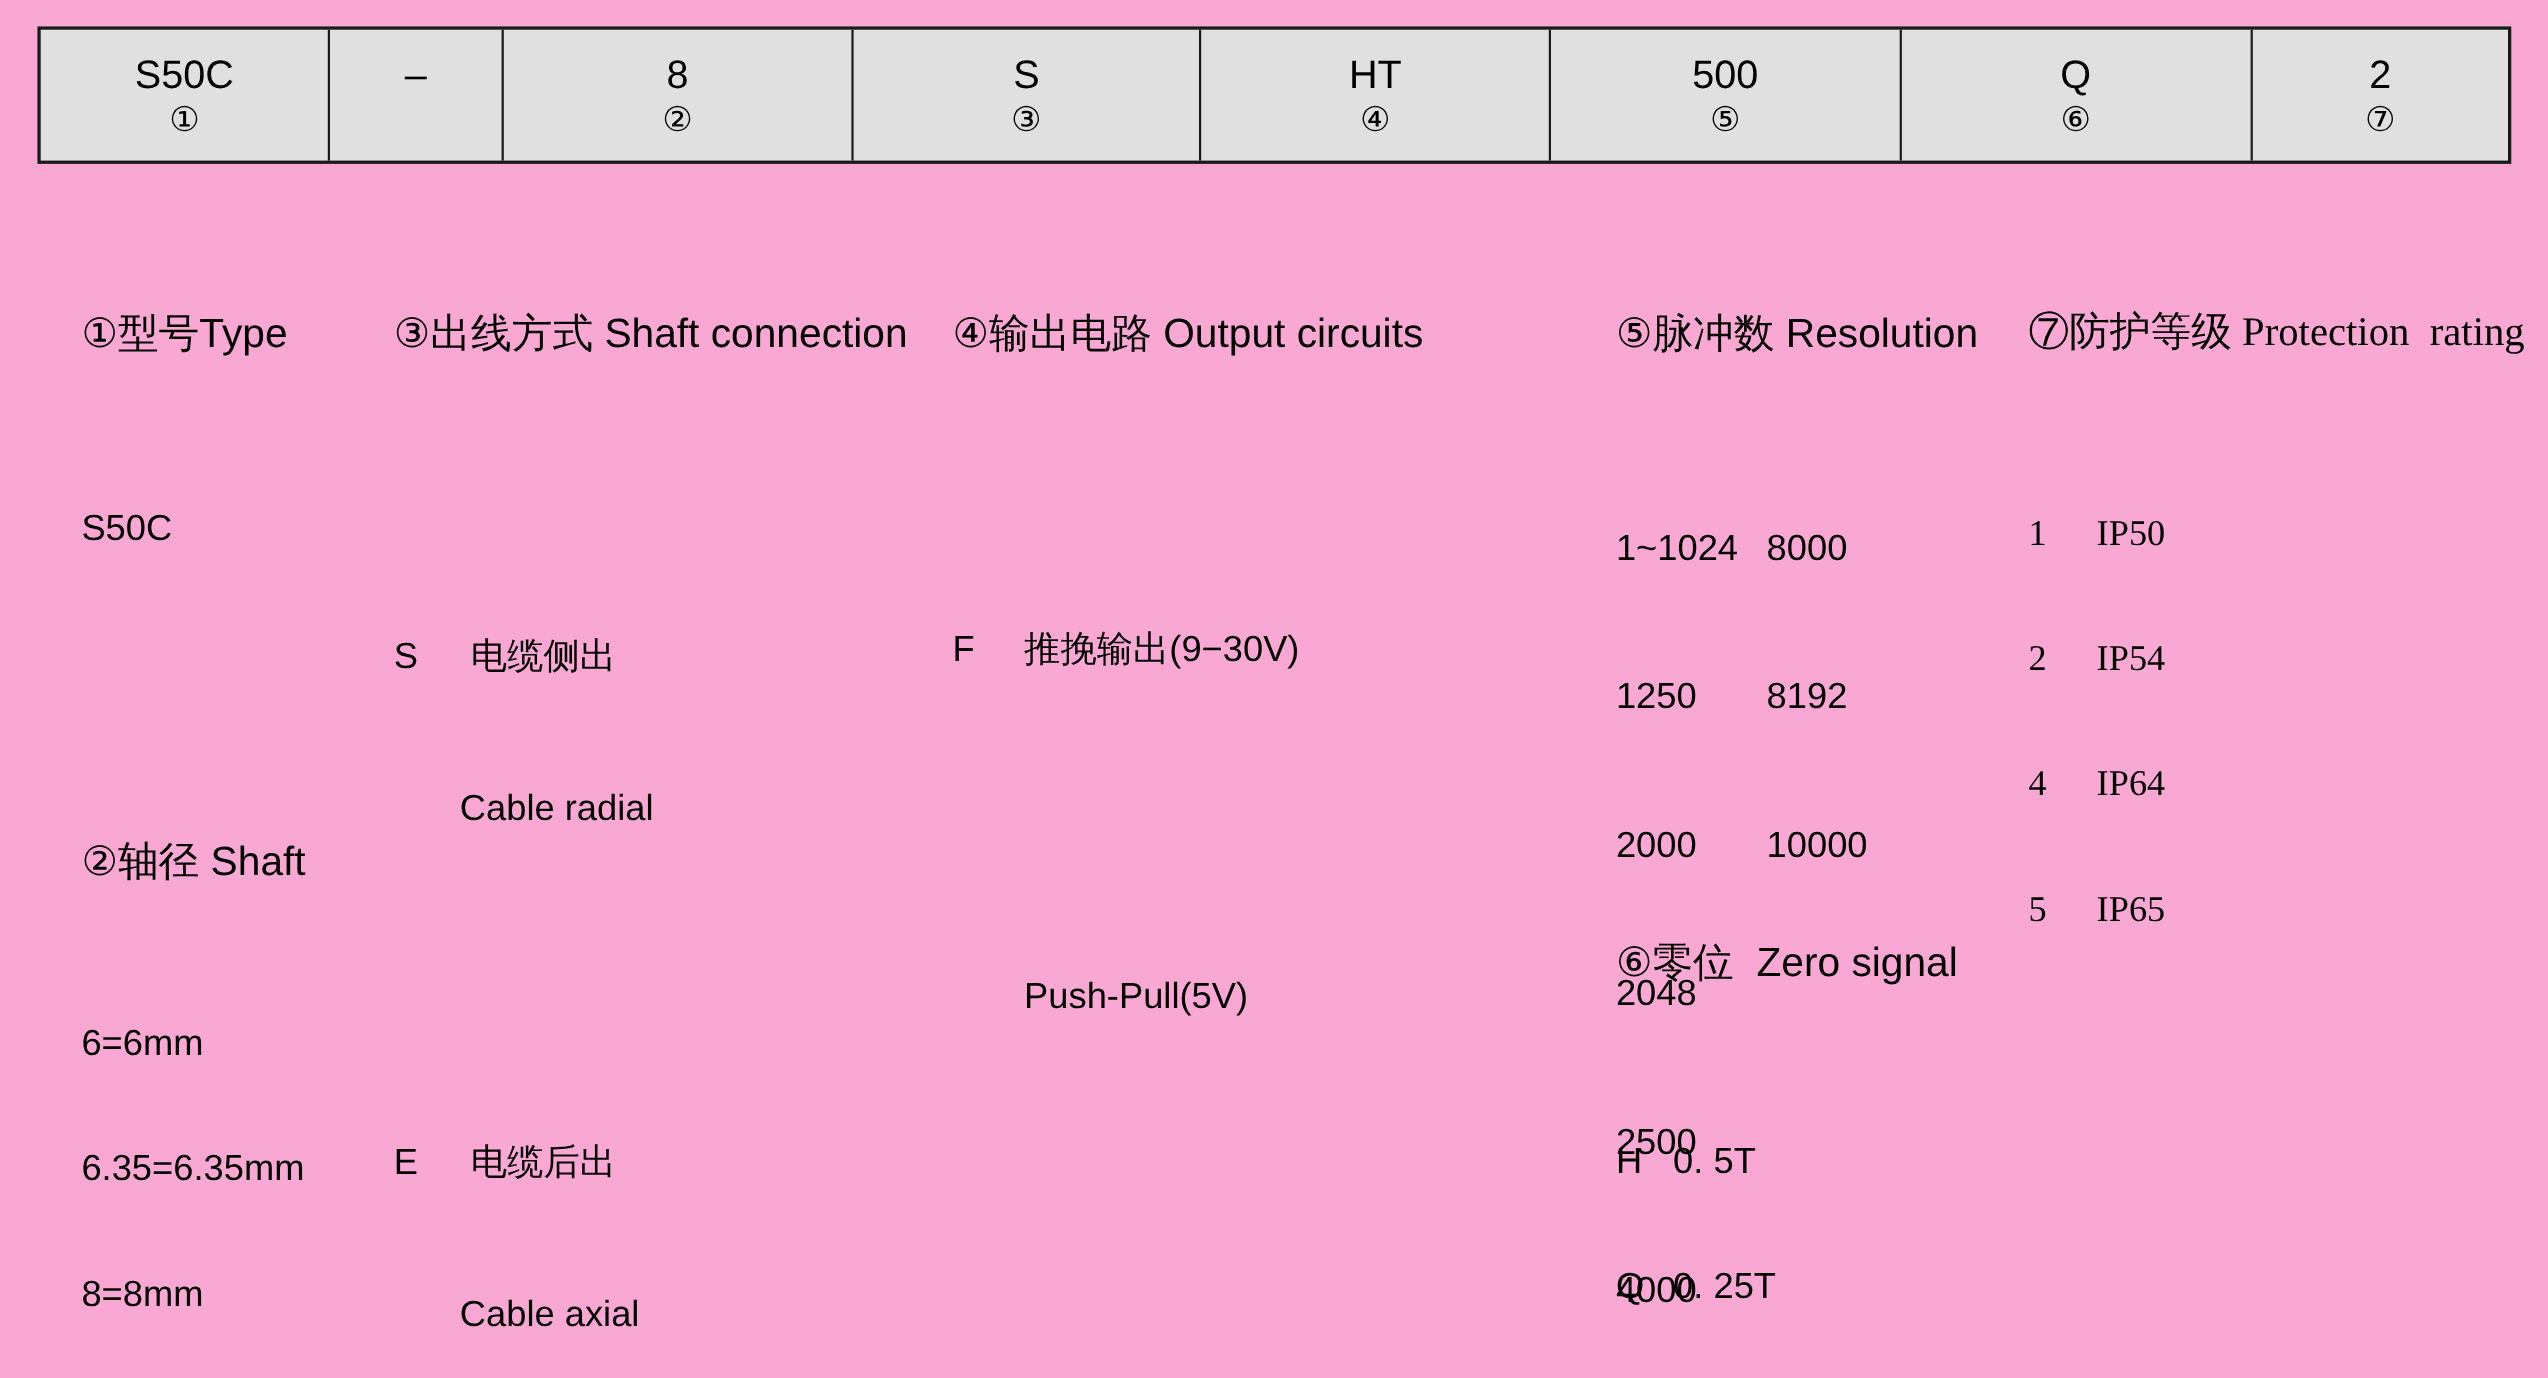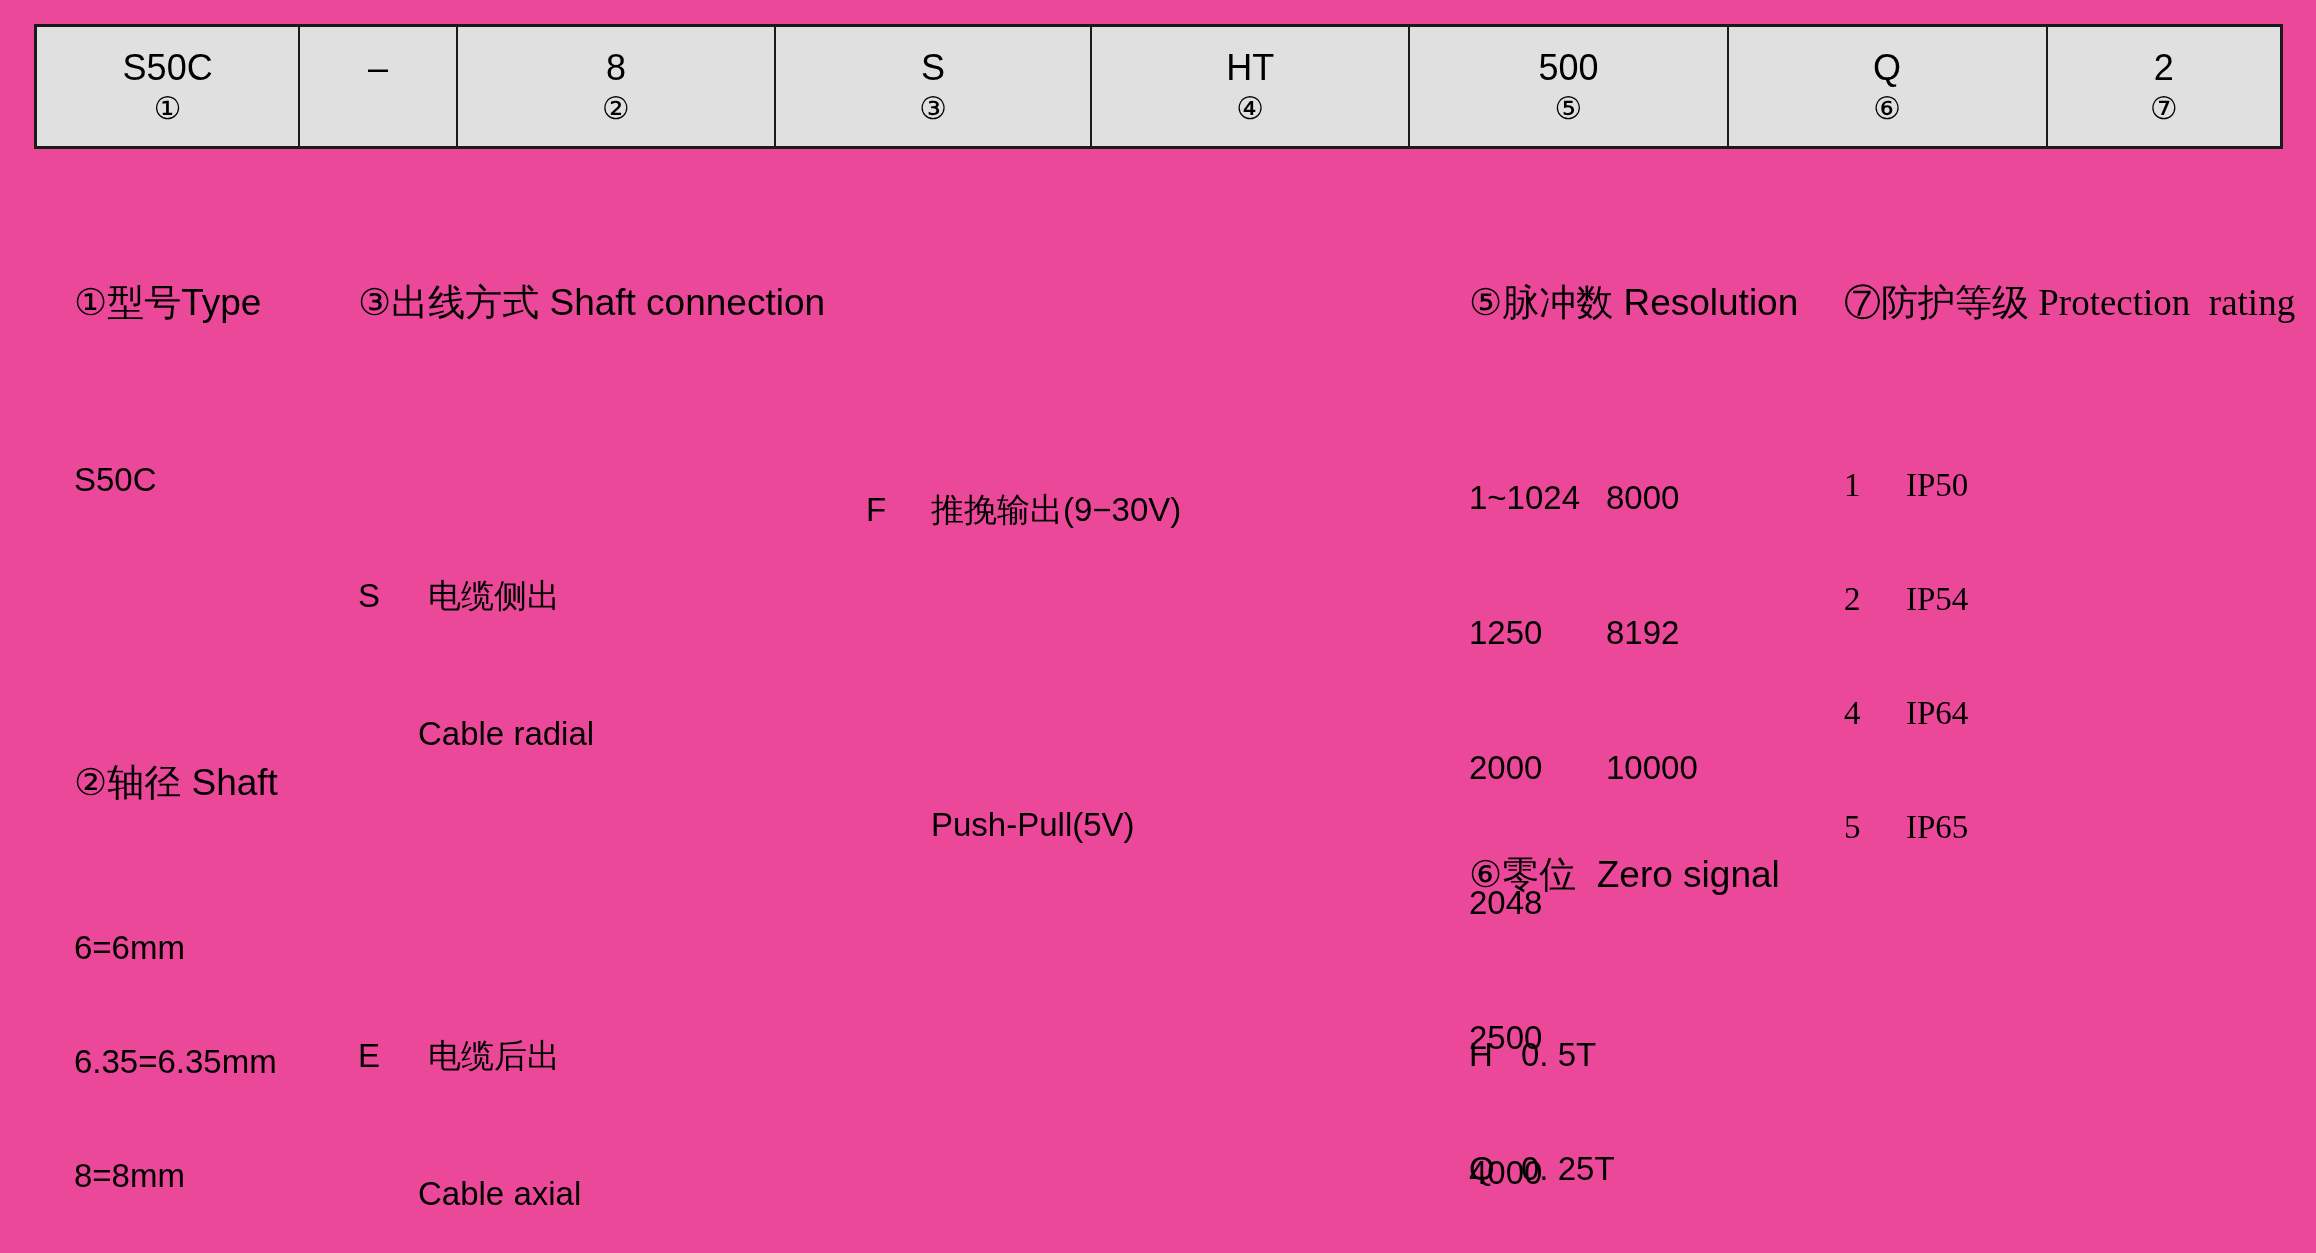--- a/index.html
+++ b/index.html
@@ -1,18 +1,18 @@
 <!DOCTYPE html>
 <html><head>
 <meta charset="utf-8">
 <style>
   * { margin:0; padding:0; box-sizing:border-box; }
   html,body { background:#ffffff; }
   .canvas {
-    position:relative; width:2316px; height:1253px; background:#ec4899;
+    position:relative; width:2316px; height:1253px; background:#f9a8d4;
     font-family:"Liberation Sans","DejaVu Sans",sans-serif; color:#000;
     overflow:hidden;
   }
   
   .code-table {
     position:absolute; left:34px; top:24px; width:2249px; height:125px;
     display:flex; border:3px solid #1a1a1a; background:#e0e0e0;
   }
   .code-cell {
     border-right:2px solid #1a1a1a; display:flex; flex-direction:column;
@@ -105,20 +105,21 @@
         <div style="padding-left:60px">Cable axial</div>
       </div>
       
       
       
       
     </div>
   </div>
 
   <div class="section" style="left:855px; top:245px;">
+    <div class="sec-title">④输出电路 Output circuits</div>
     <div class="pair-list lh45" style="margin-top:26px;">
       <div>
         <div class="pair-line1"><span class="code" style="width:65px">F</span><span>推挽输出(9−30V)</span></div>
       </div>
       <div>
         <div style="padding-left:65px">Push-Pull(5V)</div>
       </div>
       
       
       

